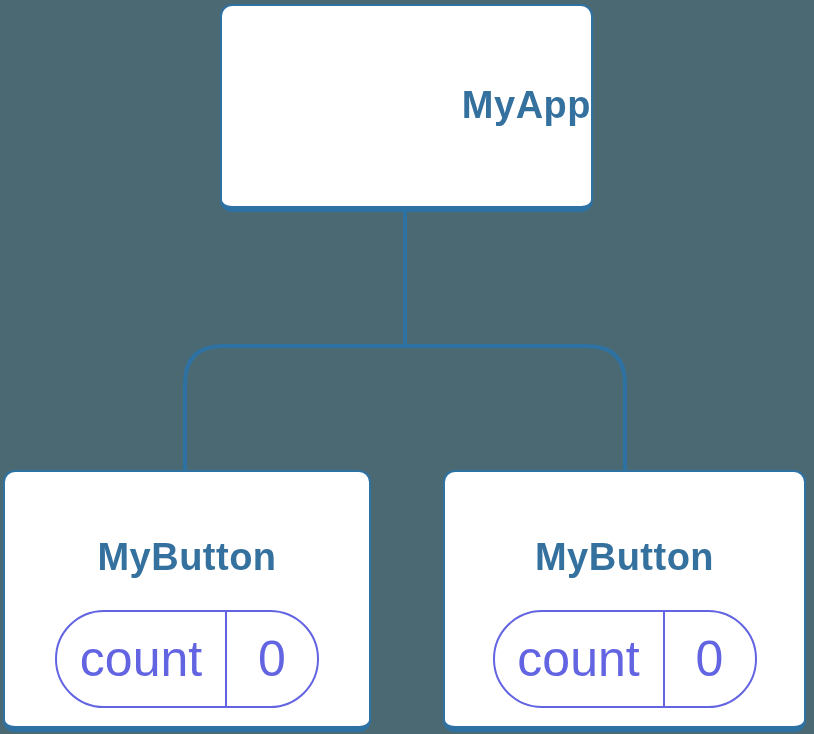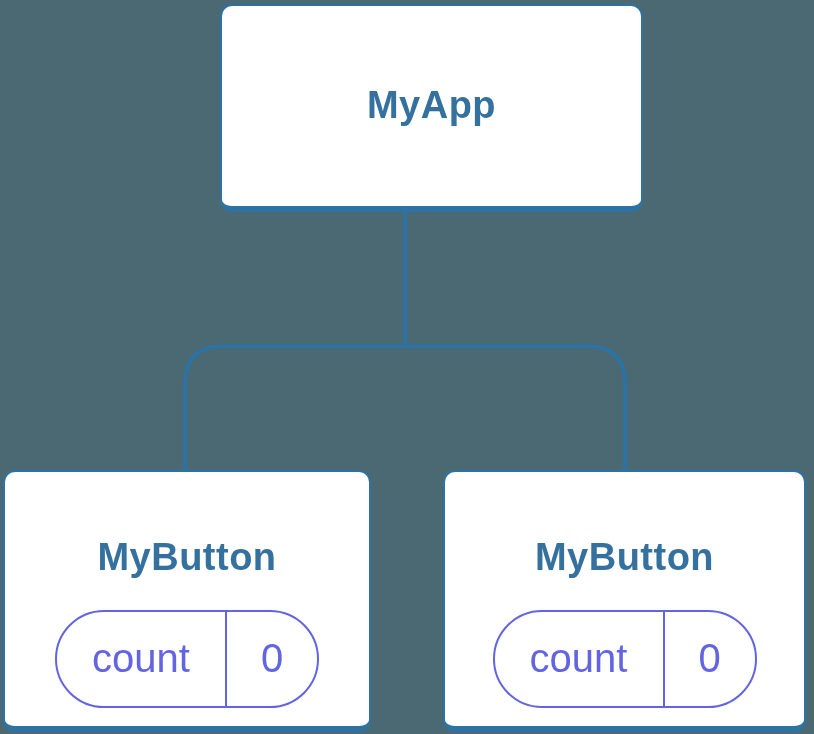--- a/index.html
+++ b/index.html
@@ -28,24 +28,24 @@
   }
   .card-title {
     color: #35719E;
     font-size: 38px;
     font-weight: 600;
     letter-spacing: 0.5px;
     line-height: 1.15;
   }
   .node-root {
     left: 220px; top: 4px;
-    width: 423px; height: 208px;
+    width: 373px; height: 208px;
     display: flex;
     align-items: center;
-    justify-content: center;
+    justify-content: flex-end;
   }
   .node-child {
     top: 470px;
     height: 262px;
     display: flex;
     flex-direction: column;
     align-items: center;
     padding-top: 64px;
   }
   .node-child-left  { left: 3px;   width: 368px; }
@@ -53,21 +53,21 @@
   .state-pill {
     box-sizing: border-box;
     margin-top: 30px;
     width: 264px;
     height: 98px;
     border: 2.5px solid #6264E2;
     border-radius: 49px;
     display: flex;
     align-items: stretch;
     color: #6264E2;
-    font-size: 40px;
+    font-size: 50px;
     font-weight: 400;
     overflow: hidden;
   }
   .pill-key {
     flex: 1;
     display: flex;
     align-items: center;
     justify-content: center;
   }
   .pill-value {

